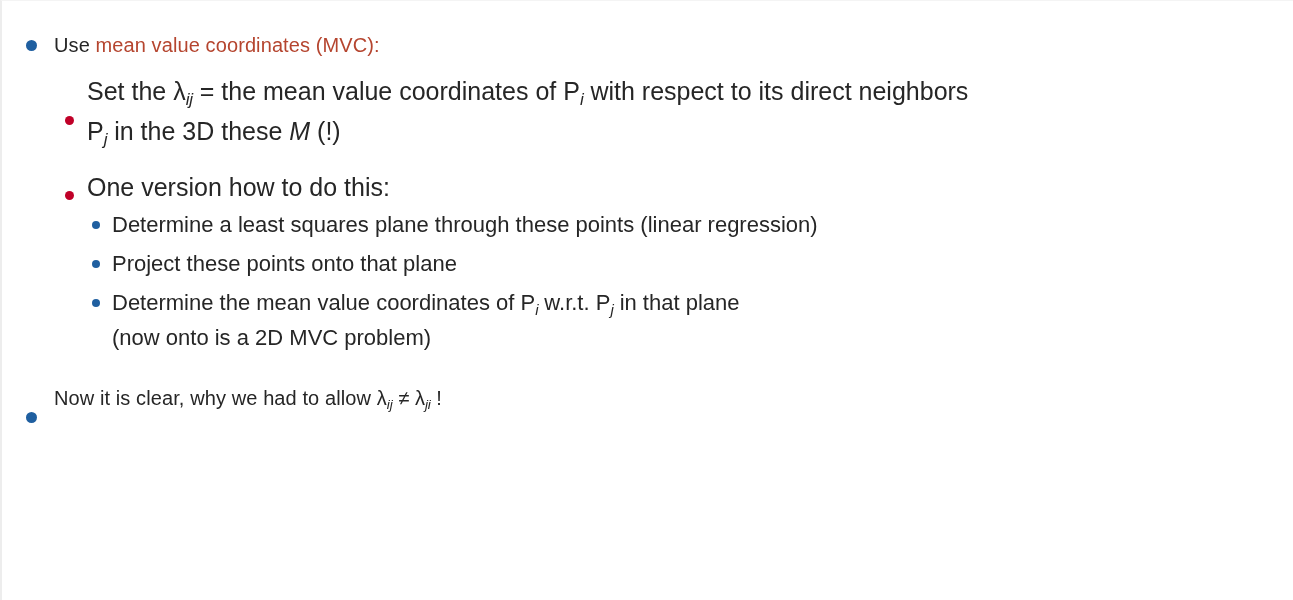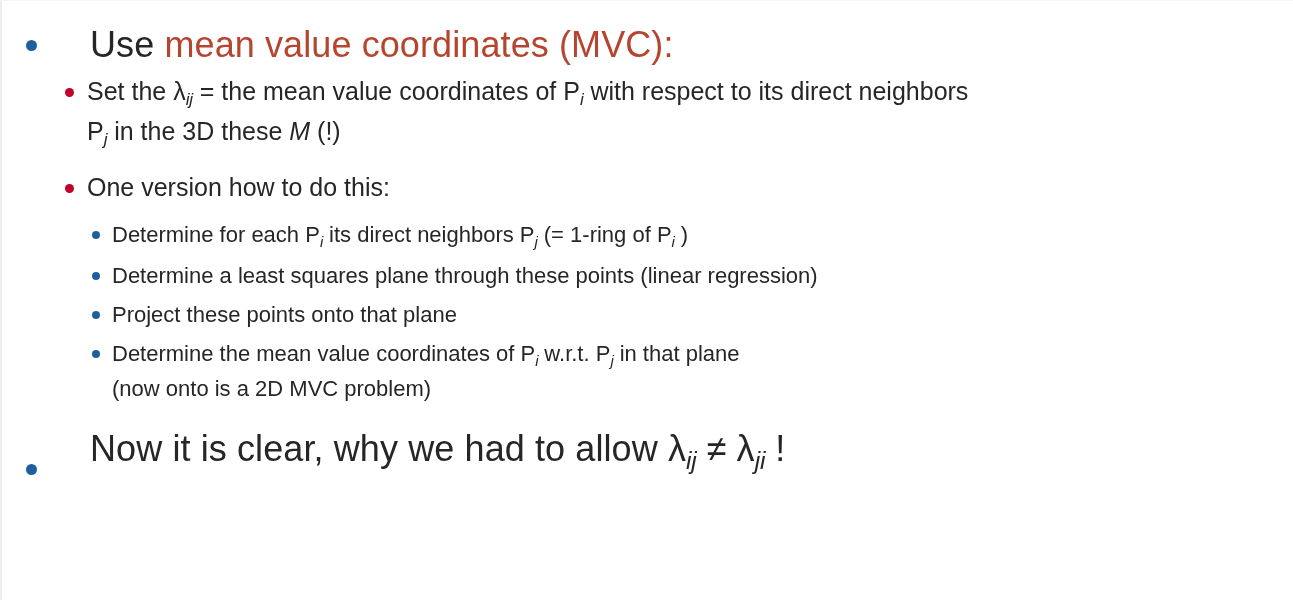--- a/index.html
+++ b/index.html
@@ -52,30 +52,30 @@
     margin: 0 0 6px 0;
     padding-left: 24px;
   }
   .lvl1 .bullet {
     width: 11px;
     height: 11px;
     background: #1F5FA0;
     margin: 17px 17px 0 0;
   }
   .lvl1 .txt {
-    font-size: 36px;
+    font-size: 20px;
     line-height: 44px;
     letter-spacing: .1px;
-    margin-left: 36px;
   }
 
   
   .lvl2 {
     margin: 0 0 2px 0;
     padding-left: 63px;
+    align-items: center;
   }
   .lvl2 .bullet {
     width: 9px;
     height: 9px;
     background: #C00028;
     margin: 15px 13px 0 0;
   }
   .lvl2 .txt {
     font-size: 25px;
     line-height: 37px;
@@ -132,24 +132,20 @@
         <span class="wrapline"><span>Set the </span><span>λ</span><sub>ij</sub><span> = the mean value coordinates of P</span><sub>i</sub><span>  with respect to its direct neighbors</span></span>
         <span class="wrapline"><span>P</span><sub>j</sub><span>  in the 3D these </span><span class="it">M</span><span> (!)</span></span>
       </span>
     </div>
 
     <div class="row lvl2 g-one-version">
       <span class="bullet"></span>
       <span class="txt">One version how to do this:</span>
     </div>
 
-    <div class="row lvl3 g-l3-first">
-      <span class="bullet"></span>
-      <span class="txt"><span>Determine for each P</span><sub>i</sub><span> its direct neighbors P</span><sub>j</sub><span>  (= 1-ring of P</span><sub>i</sub><span> )</span></span>
-    </div>
 
     <div class="row lvl3">
       <span class="bullet"></span>
       <span class="txt">Determine a least squares plane through these points (linear regression)</span>
     </div>
 
     <div class="row lvl3">
       <span class="bullet"></span>
       <span class="txt">Project these points onto that plane</span>
     </div>

